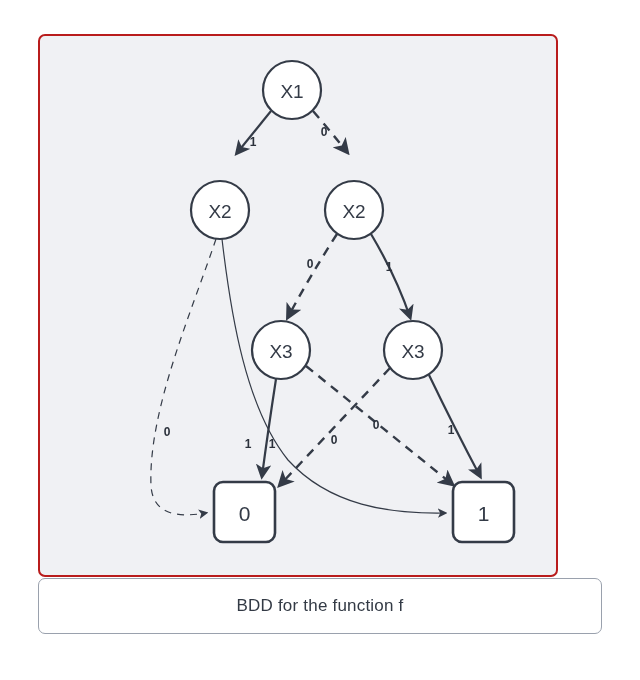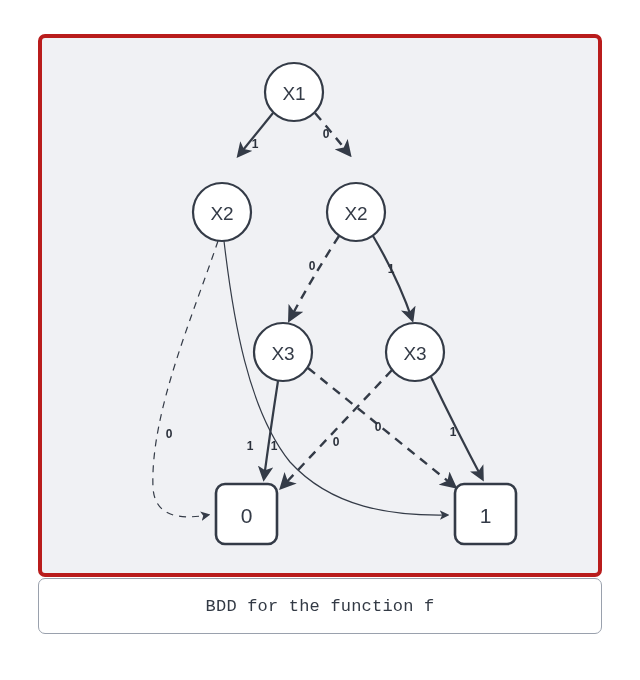--- a/index.html
+++ b/index.html
@@ -18,45 +18,45 @@
     position: absolute;
     left: 38px;
     top: 34px;
     width: 564px;
     height: 600px;
   }
   #diagram-panel {
     position: absolute;
     left: 0;
     top: 0;
-    width: 564px;
+    width: 520px;
     height: 543px;
     box-sizing: border-box;
     background: #f0f1f4;
-    border: 4px solid #b91c1c;
+    border: 2px solid #b91c1c;
     border-radius: 7px;
   }
   #caption-panel {
     position: absolute;
     left: 0;
     top: 544px;
     width: 564px;
     height: 56px;
     box-sizing: border-box;
     background: #ffffff;
     border: 1px solid #9aa1ad;
     border-radius: 7px;
     display: flex;
     align-items: center;
     justify-content: center;
   }
   #caption-text {
     font-size: 17px;
     color: #333a45;
-    font-family: Liberation Mono, monospace;
+    font-family: Liberation Sans, sans-serif;
     letter-spacing: 0.2px;
   }
   #bdd-svg {
     position: absolute;
     left: 0;
     top: 0;
     width: 564px;
     height: 543px;
     display: block;
   }

